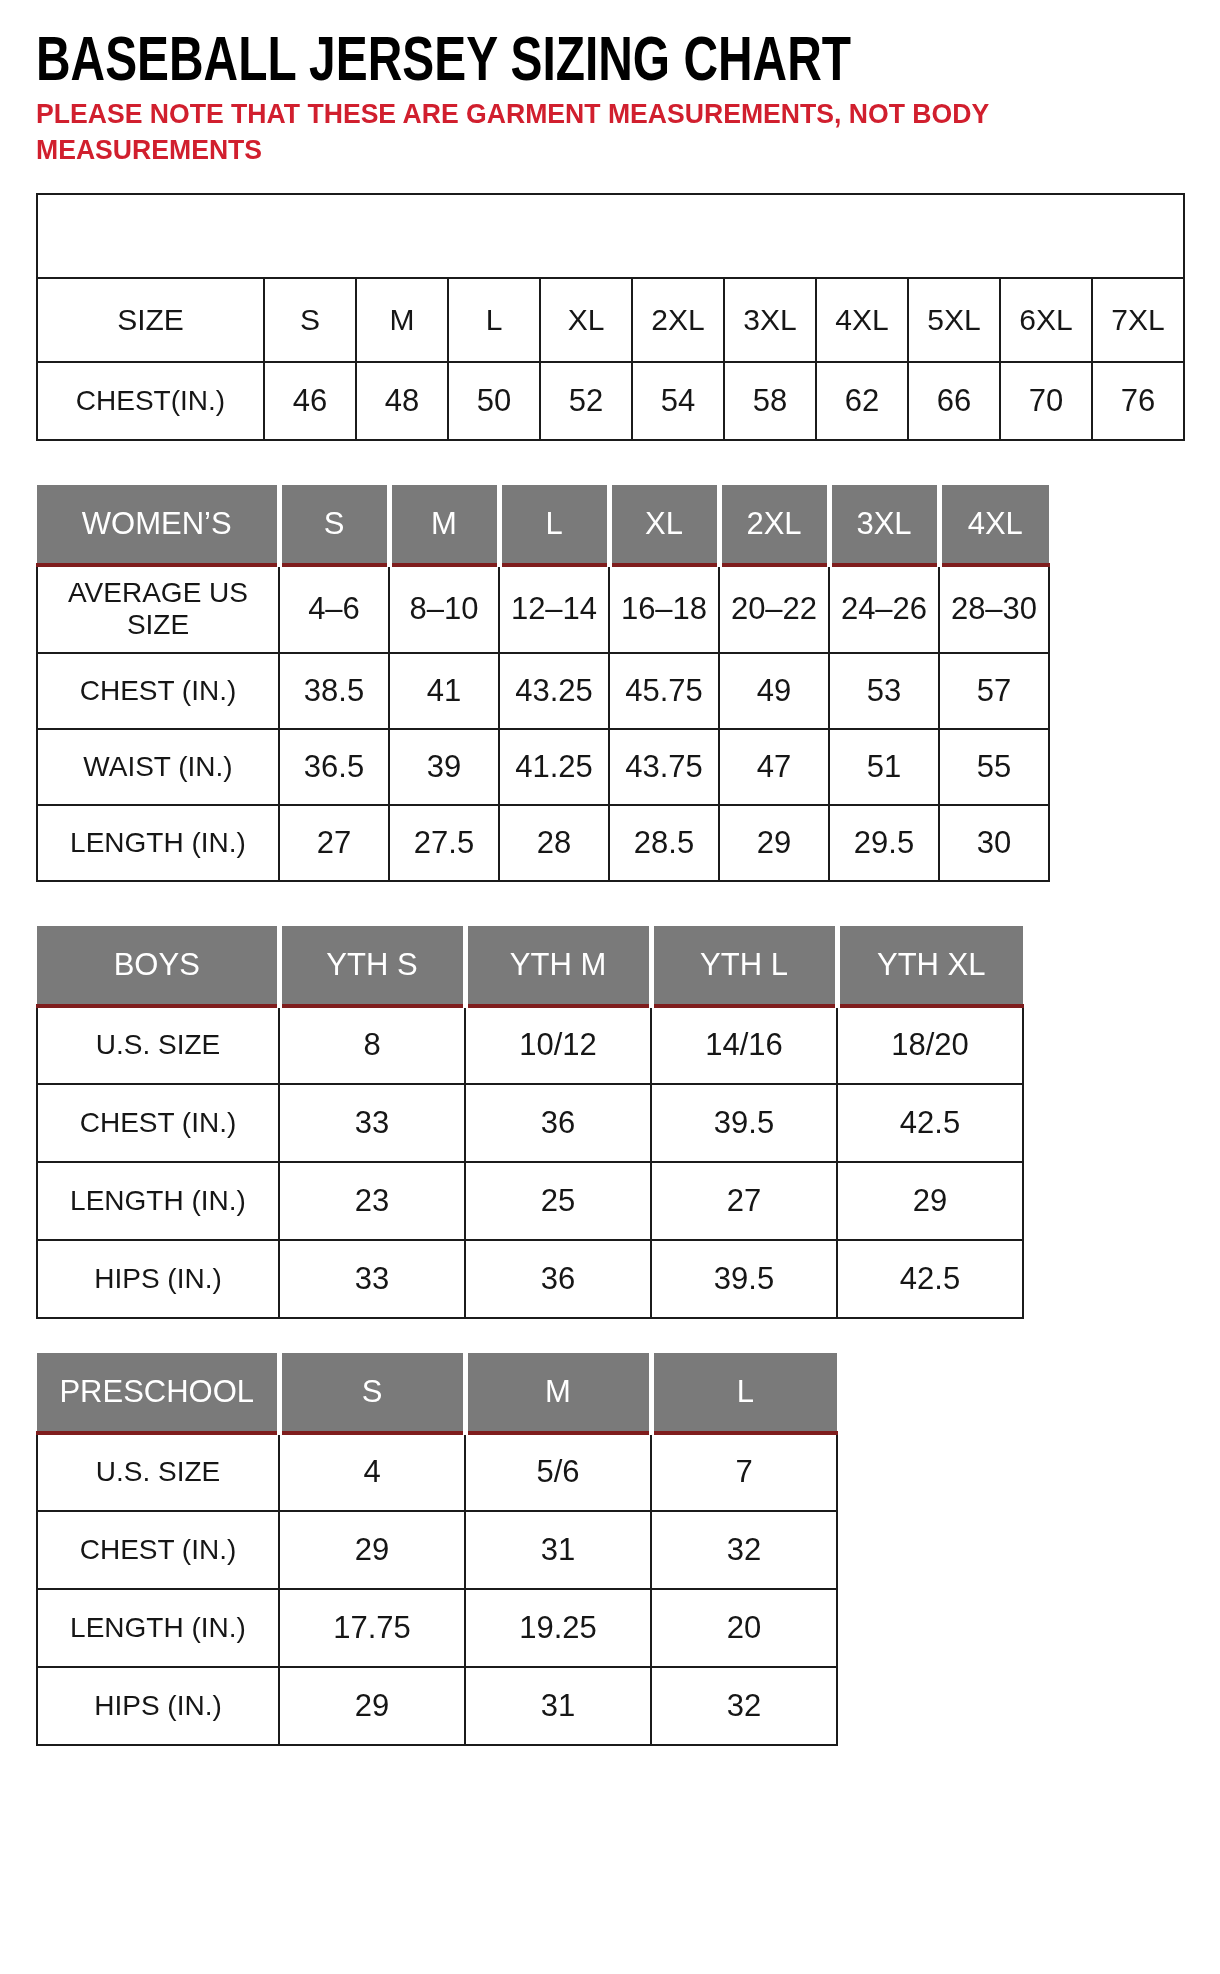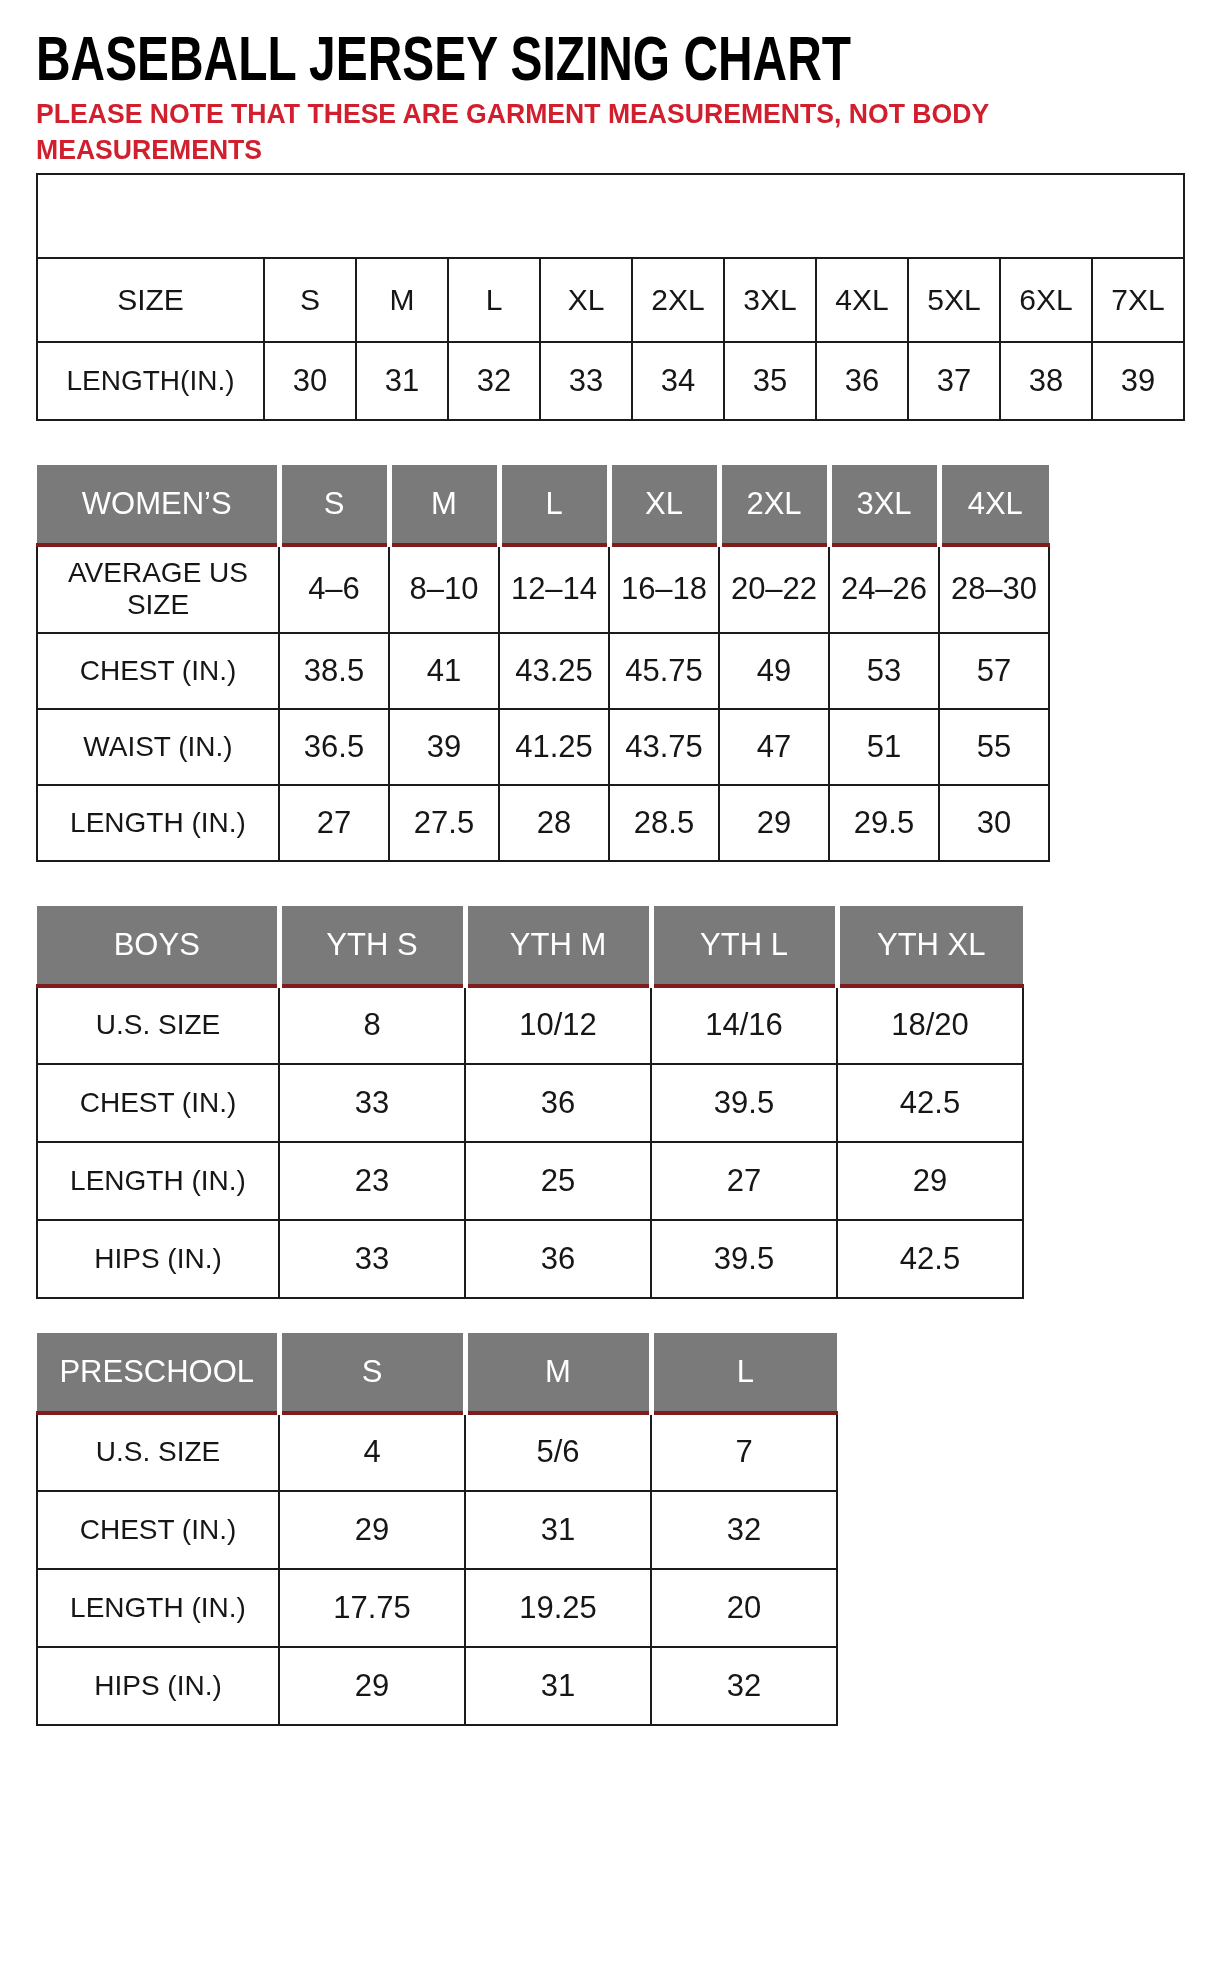--- a/index.html
+++ b/index.html
@@ -28,21 +28,21 @@
 
   table.size-table{border-collapse:collapse;table-layout:fixed;margin-left:0;}
   table.size-table td,table.size-table th{
     border:2px solid var(--line);text-align:center;vertical-align:middle;
     padding:0 4px;background:#fff;color:var(--ink);font-weight:normal;
   }
   td.lbl{font-size:28px;}
   td.val{font-size:31px;}
 
   
-  table.mens{margin-top:4px;width:1147px;}
+  table.mens{margin-top:24px;width:1147px;}
   .banner-row th{
     background:var(--gray);border:none;border-bottom:6px solid #fff;
     height:84px;color:#fff;
   }
   .banner-inner{
     display:inline-block;font-size:37px;letter-spacing:1px;color:#fff;
     transform:scaleX(.95);transform-origin:center;white-space:nowrap;
   }
   table.mens tr.size-row td{height:84px;border-top:none;font-size:30px;}
   table.mens tr.data-row td{height:78px;}
@@ -95,31 +95,31 @@
       <td>L</td>
       <td>XL</td>
       <td>2XL</td>
       <td>3XL</td>
       <td>4XL</td>
       <td>5XL</td>
       <td>6XL</td>
       <td>7XL</td>
     </tr>
     <tr class="data-row">
-      <td class="lbl">LENGTH(IN.)</td>
-      <td class="val">30</td>
-      <td class="val">31</td>
-      <td class="val">32</td>
-      <td class="val">33</td>
-      <td class="val">34</td>
-      <td class="val">35</td>
-      <td class="val">36</td>
-      <td class="val">37</td>
-      <td class="val">38</td>
-      <td class="val">39</td>
+      <td class="lbl">CHEST(IN.)</td>
+      <td class="val">46</td>
+      <td class="val">48</td>
+      <td class="val">50</td>
+      <td class="val">52</td>
+      <td class="val">54</td>
+      <td class="val">58</td>
+      <td class="val">62</td>
+      <td class="val">66</td>
+      <td class="val">70</td>
+      <td class="val">76</td>
     </tr>
   </tbody>
     </table>
 
   <table class="size-table womens">
     <colgroup>
         <col style="width:242px">
         <col span="7" style="width:110px">
       </colgroup>
     <tbody>

